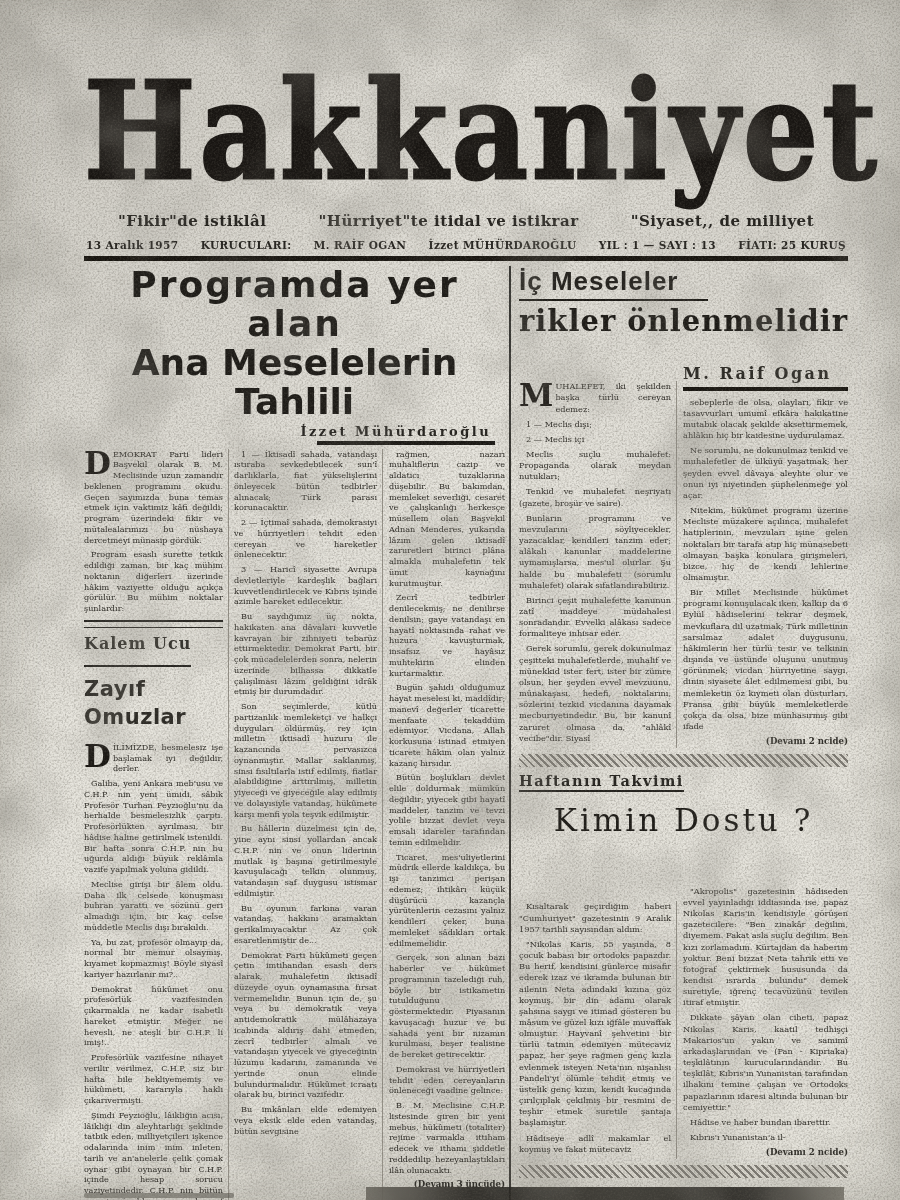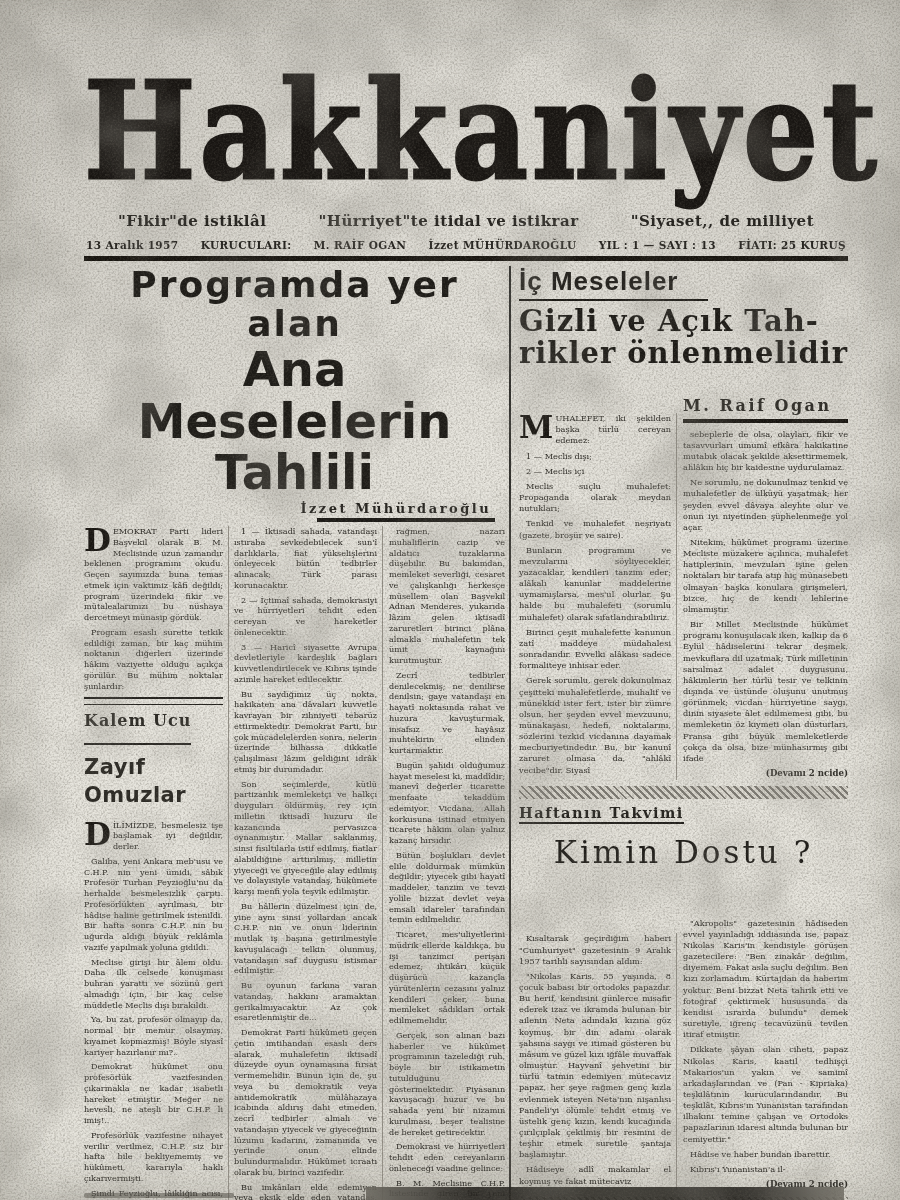--- a/index.html
+++ b/index.html
@@ -40,21 +40,21 @@
   
   .content { display:flex; margin-top:5px; height:950px; overflow:hidden; }
   .left-sec  { width:443px; }
   .v-divider { width:2px; background:linear-gradient(#2a2a27,#3a3833); margin:0 4px; }
   .right-sec { flex:1; padding-left:4px; }
 
   
   .lead-h { font-family:"DejaVu Sans", sans-serif; font-weight:bold; color:#1d1b17;
             text-align:center; line-height:1.08; filter:blur(.3px); }
   .lead-h .l1 { font-size:36px; letter-spacing:2px; }
-  .lead-h .l2 { font-size:48px; letter-spacing:0px; }
+  .lead-h .l2 { font-size:36px; letter-spacing:0px; }
   .lead-byline { text-align:right; font-weight:bold; font-size:13px; letter-spacing:2.5px;
                  margin:2px 14px 0 0; filter:blur(.2px); }
   .lead-byline-rule { width:178px; height:4px; background:#1b1915; margin:2px 10px 4px auto; }
 
   .cols3 { display:flex; height:844px; overflow:hidden; font-size:8.1px; line-height:1.33;
            text-align:justify; color:#2c2a25; filter:blur(.22px); }
   .colA { width:139px; padding-right:5px; border-right:1px solid #97938a; }
   .colB { width:143px; padding:0 5px; border-right:1px solid #97938a; }
   .colC { flex:1; padding-left:6px; }
 
@@ -194,21 +194,20 @@
             <div class="continuation">(Devamı 3 üncüde)</div>
           </div>
         </div>
       </section>
 
       <div class="v-divider"></div>
 
       <section class="right-sec">
         <div class="kicker">İç Meseleler</div>
         <div class="right-h">
-          <div>Gizli ve Açık Tah-</div>
           <div>rikler önlenmelidir</div>
         </div>
 
         <div class="cols2 first">
           <div class="rcol1">
             <div>
                 <p class="dropcap">MUHALEFET, iki şekilden başka türlü cereyan edemez:</p>
                 <p>1 — Meclis dışı;</p>
                 <p>2 — Meclis içi</p>
                 <p>Meclis suçlu muhalefet: Propaganda olarak meydan nutukları;</p>

